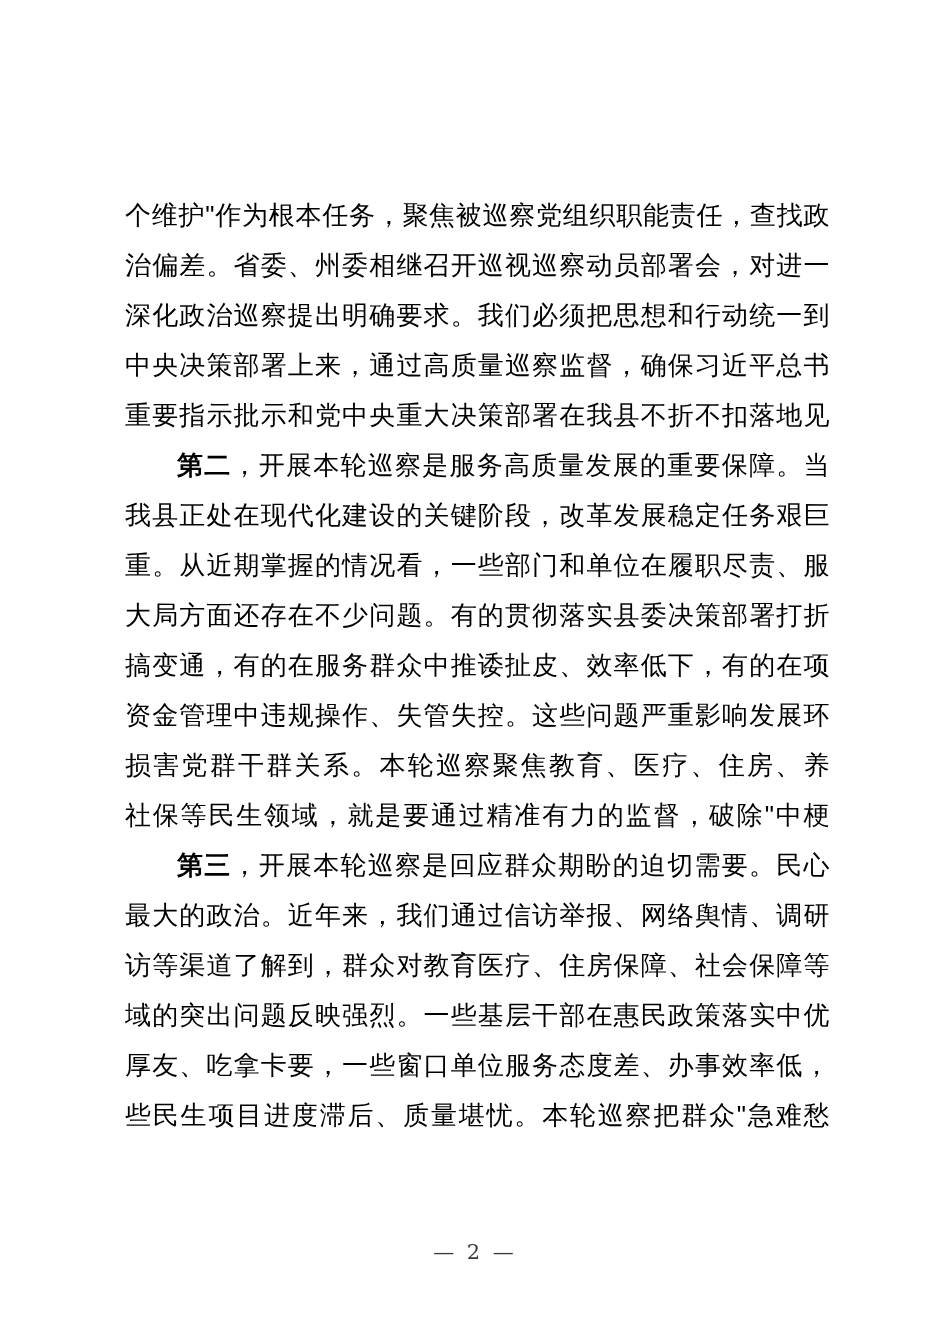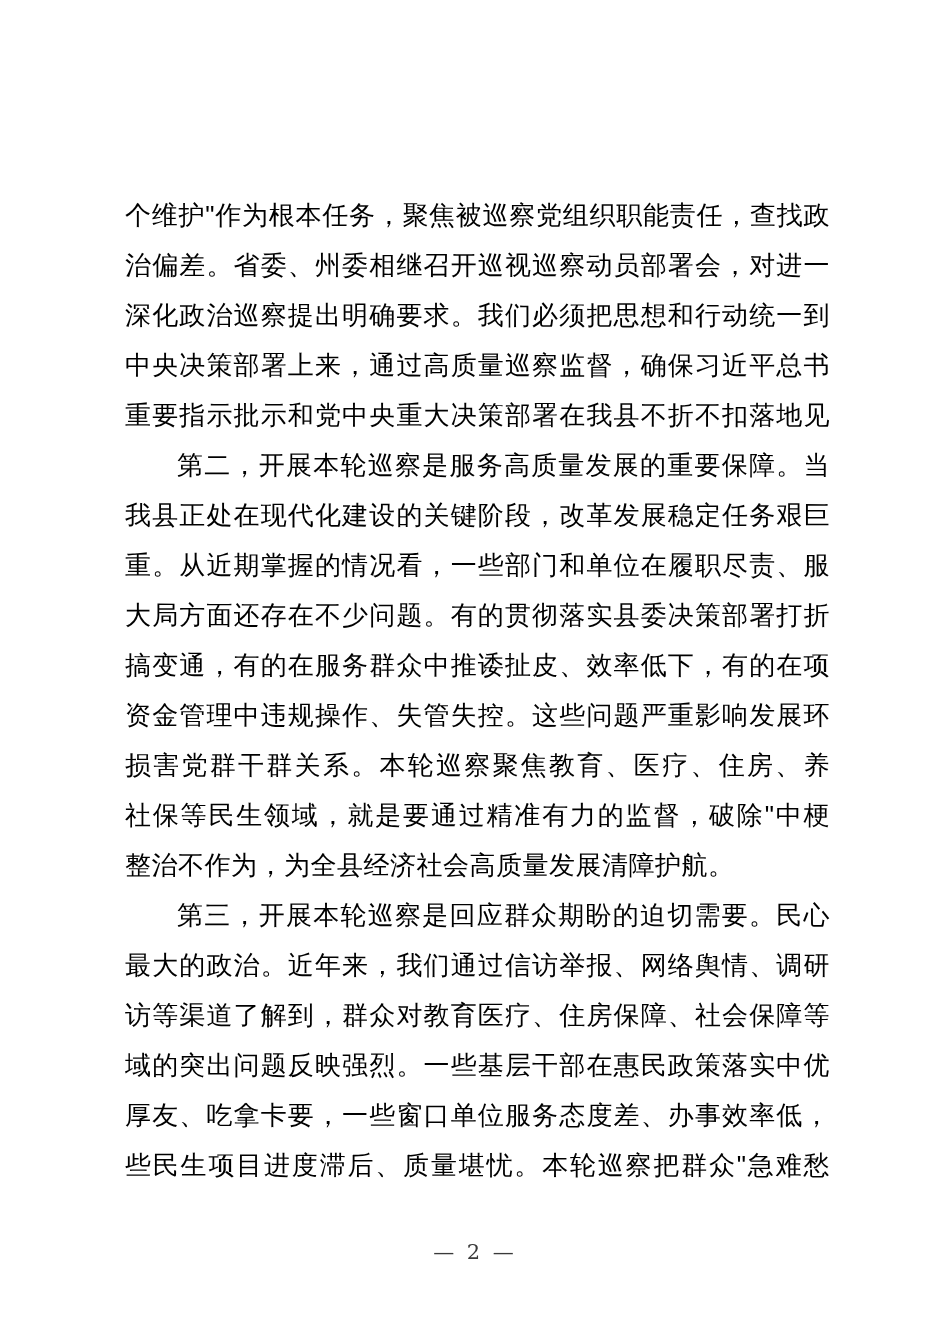--- a/index.html
+++ b/index.html
@@ -39,21 +39,21 @@
     text-align-last: justify;
     white-space: normal;
   }
   .text-line.short-last {
     text-align-last: left;
   }
   .text-line.first-indent {
     padding-left: 52px;
   }
   .text-line b {
-    font-weight: 400;
+    font-weight: 700;
   }
   .page-footer {
     position: absolute;
     left: 0;
     top: 1238px;
     width: 950px;
     text-align: center;
     font-family: "DejaVu Serif", "Liberation Serif", serif;
     font-size: 21px;
     line-height: 28px;
@@ -72,21 +72,20 @@
       <div class="text-line">中央决策部署上来，通过高质量巡察监督，确保习近平总书记</div>
       <div class="text-line">重要指示批示和党中央重大决策部署在我县不折不扣落地见效。</div>
       <div class="text-line first-indent"><b>第二</b>，开展本轮巡察是服务高质量发展的重要保障。当前，</div>
       <div class="text-line">我县正处在现代化建设的关键阶段，改革发展稳定任务艰巨繁</div>
       <div class="text-line">重。从近期掌握的情况看，一些部门和单位在履职尽责、服务</div>
       <div class="text-line">大局方面还存在不少问题。有的贯彻落实县委决策部署打折扣、</div>
       <div class="text-line">搞变通，有的在服务群众中推诿扯皮、效率低下，有的在项目</div>
       <div class="text-line">资金管理中违规操作、失管失控。这些问题严重影响发展环境，</div>
       <div class="text-line">损害党群干群关系。本轮巡察聚焦教育、医疗、住房、养老、</div>
       <div class="text-line">社保等民生领域，就是要通过精准有力的监督，破除"中梗阻"、</div>
-      <div class="text-line short-last">整治不作为，为全县经济社会高质量发展清障护航。</div>
       <div class="text-line first-indent"><b>第三</b>，开展本轮巡察是回应群众期盼的迫切需要。民心是</div>
       <div class="text-line">最大的政治。近年来，我们通过信访举报、网络舆情、调研走</div>
       <div class="text-line">访等渠道了解到，群众对教育医疗、住房保障、社会保障等领</div>
       <div class="text-line">域的突出问题反映强烈。一些基层干部在惠民政策落实中优亲</div>
       <div class="text-line">厚友、吃拿卡要，一些窗口单位服务态度差、办事效率低，一</div>
       <div class="text-line">些民生项目进度滞后、质量堪忧。本轮巡察把群众"急难愁</div>
     </div>
   <div class="page-footer">— 2 —</div>
 </div>
 

